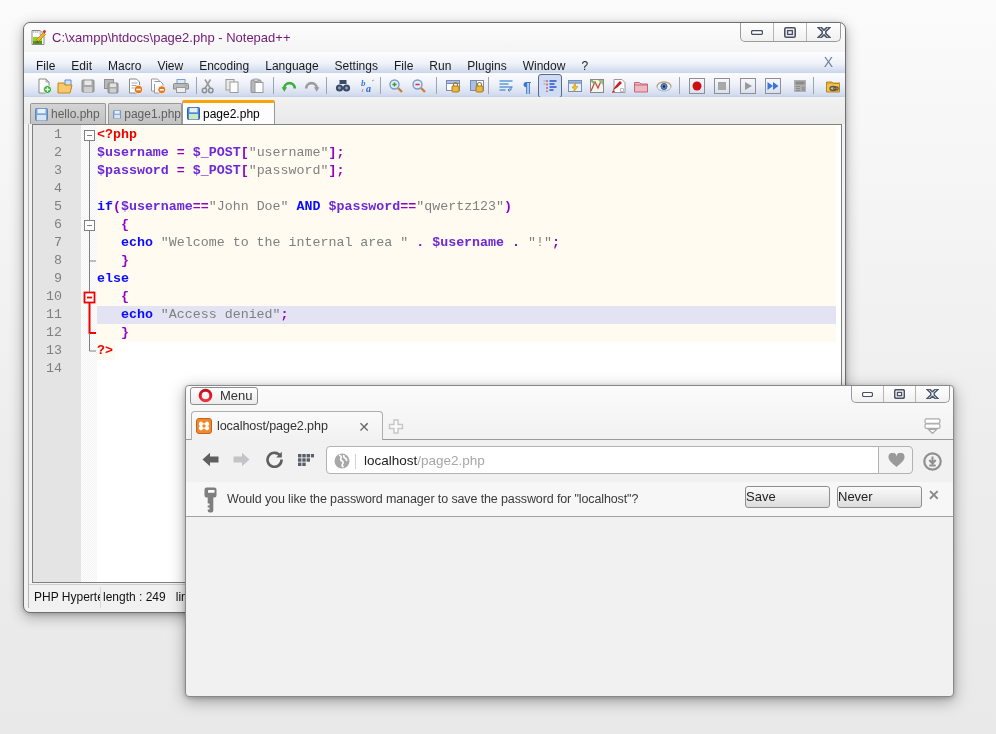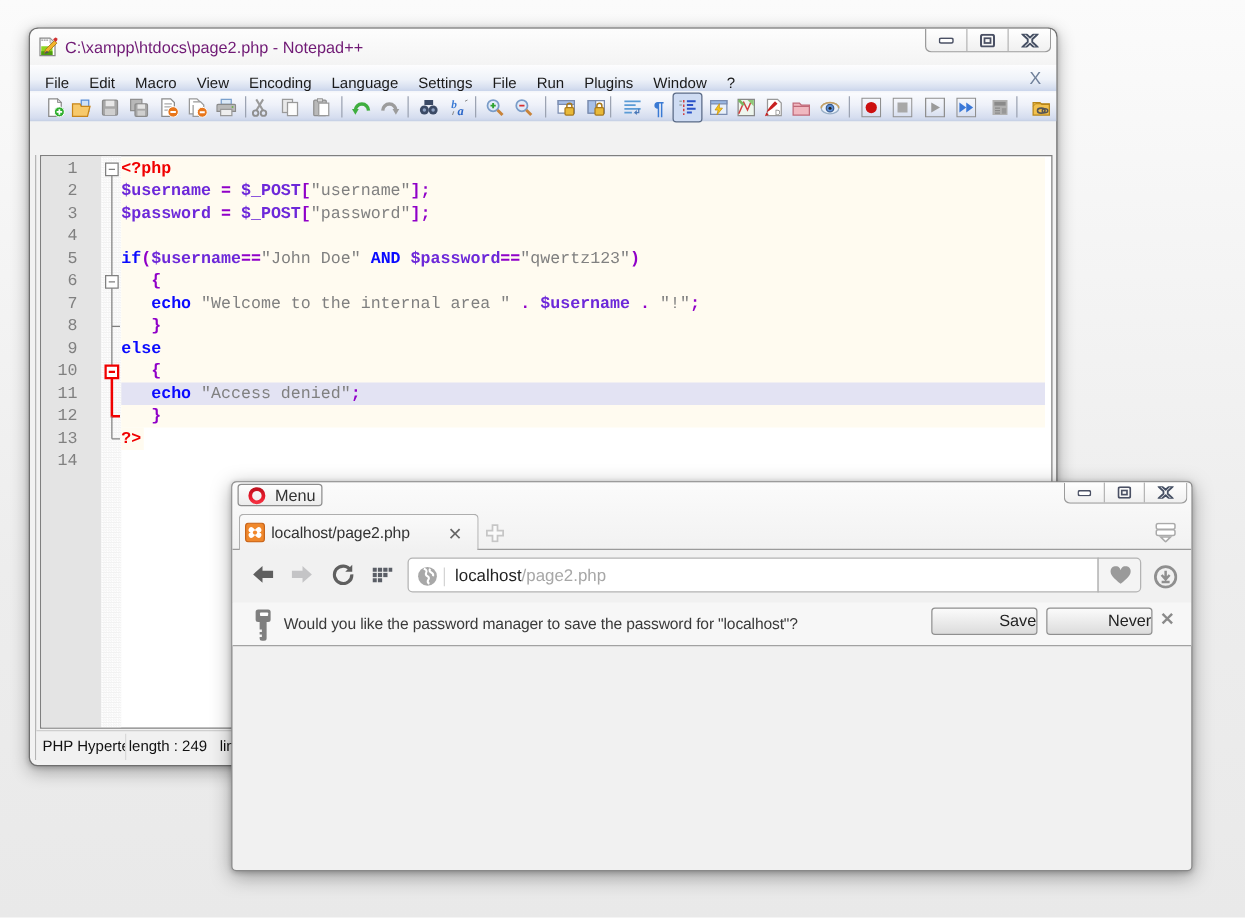--- a/index.html
+++ b/index.html
@@ -70,39 +70,39 @@
   #status .cell2 { position:absolute; left:74px; top:5px; white-space:pre; }
 
   
   #opera { position:absolute; left:185px; top:385px; width:769px; height:312px;
            background:#f1f1f1; border:1px solid #898989; border-radius:4px;
            box-shadow:0 4px 16px rgba(0,0,0,0.34), 0 1px 4px rgba(0,0,0,0.2); }
   #opera .strip { position:absolute; left:0; top:0; width:100%; height:53px;
            background:linear-gradient(#fbfbfb,#f2f2f2); border-radius:4px 4px 0 0; }
   #menubtn { position:absolute; left:4px; top:1px; width:68px; height:18px;
            background:linear-gradient(#fefefe,#ececec); border:1px solid #8d8d8d;
-           border-radius:3px; display:flex; align-items:center; }
+           border-radius:3px; display:flex; align-items:flex-start; }
   #menubtn span { font-size:13px; color:#333; margin-left:7px; }
   #otab { position:absolute; left:5px; top:25px; width:192px; height:29px;
           background:linear-gradient(#fafafa,#f1f1f1); border:1px solid #aeaeae; border-bottom:none;
           border-radius:4px 4px 0 0; z-index:3; display:flex; align-items:center; }
   #otab .ttl { font-size:12.6px; letter-spacing:-0.1px; color:#333; margin-left:5px; }
   #otab .tx { position:absolute; right:12px; top:7px; color:#666; font-size:14px; }
   #otoolrow { position:absolute; left:0; top:53px; width:100%; height:43px;
           background:#f1f1f1; border-top:1px solid #9b9b9b; }
   #ofield { position:absolute; left:140px; top:6px; width:553px; height:28px;
           background:#fff; border:1px solid #b3b3b3; border-radius:4px 0 0 4px; }
   #oheart { position:absolute; left:692px; top:6px; width:35px; height:28px;
           background:#f4f4f4; border:1px solid #b3b3b3; border-radius:0 4px 4px 0; }
   #oinfobar { position:absolute; left:0; top:96px; width:100%; height:35px;
           background:#f7f7f7; border-bottom:1px solid #a2a2a2; }
   #oinfobar .msg { position:absolute; left:41px; top:10px; font-size:12.5px; letter-spacing:-0.12px; color:#3a3a3a; }
   .obtn { position:absolute; top:4px; width:85px; height:22px;
           background:linear-gradient(#fbfbfb,#ededed 45%,#dcdcdc); border:1px solid #8f8f8f;
-          border-radius:3px; font-size:13px; color:#222; text-align:right; line-height:20px; }
+          border-radius:3px; font-size:13px; color:#222; text-align:left; line-height:20px; }
   #ocontent { position:absolute; left:0; top:131px; width:100%; height:179px; background:#fff;
           border-radius:0 0 3px 3px; }
   #ocontent .txt { position:absolute; left:12px; top:7px;
           font-family:"Liberation Serif",serif; font-size:16px; color:#000; }
 </style>
 </head>
 <body>
 
 <div id="npp">
   <div class="titlebar"></div>
@@ -316,20 +316,37 @@
         <path d="M4 8.5 h4 M4 10.5 h4 M4 12.5 h4" stroke="#8a8a8a"></path>
         <rect x="9.5" y="8.5" width="3.5" height="4.5" fill="#989898"></rect>
       </svg>
     <div class="tsep" style="left:789px"></div>
     <svg class="ticon" style="left:800.5px">
         <path d="M1.5 4 h5.5 l1.5 1.5 h6 v8.5 h-13 z" fill="#f2c14e" stroke="#b8861a"></path>
         <path d="M1.5 7 l2 -2 h11 v-0.5" fill="none" stroke="#b8861a" stroke-width=".8"></path>
         <ellipse cx="8" cy="10.5" rx="3" ry="2" fill="none" stroke="#555" stroke-width="1.3"></ellipse>
         <ellipse cx="11" cy="10.5" rx="2.2" ry="1.6" fill="none" stroke="#555" stroke-width="1.2"></ellipse>
       </svg>
+  </div>
+  <div class="tabbar">
+    <div class="tab" style="left:6px; width:76px;"><svg width="13" height="13" viewBox="0 0 13 13">
+          <rect x="0.5" y="0.5" width="12" height="12" rx="1" fill="#7aa6d8" stroke="#5a86b8"></rect>
+          <rect x="2.5" y="0.8" width="8" height="4.5" fill="#e8f0fa"></rect>
+          <rect x="2" y="7" width="9" height="5.5" fill="#d8e4f2"></rect>
+        </svg>hello.php</div>
+    <div class="tab" style="left:84px; width:74px;"><svg width="13" height="13" viewBox="0 0 13 13">
+          <rect x="0.5" y="0.5" width="12" height="12" rx="1" fill="#7aa6d8" stroke="#5a86b8"></rect>
+          <rect x="2.5" y="0.8" width="8" height="4.5" fill="#e8f0fa"></rect>
+          <rect x="2" y="7" width="9" height="5.5" fill="#d8e4f2"></rect>
+        </svg>page1.php</div>
+    <div class="tab active" style="left:158px; width:93px;"><svg width="13" height="13" viewBox="0 0 13 13">
+          <rect x="0.5" y="0.5" width="12" height="12" rx="1" fill="#4a8ad8" stroke="#2a62a8"></rect>
+          <rect x="2.5" y="0.8" width="8" height="4.5" fill="#e8f0fa"></rect>
+          <rect x="2" y="7" width="9" height="5.5" fill="#cfe8c0"></rect>
+        </svg>page2.php</div>
   </div>
 
   <div class="abs" style="left:4px;top:101px;width:1px;height:484px;background:#b5b5b5;"></div>
   <div class="abs" style="left:816px;top:101px;width:1px;height:484px;background:#b5b5b5;"></div>
   <div id="edit">
     <div id="gutter"></div>
     <div id="fold"></div>
     <div id="creambg"></div>
     <div id="cream13"></div>
     <div id="hl11"></div>

